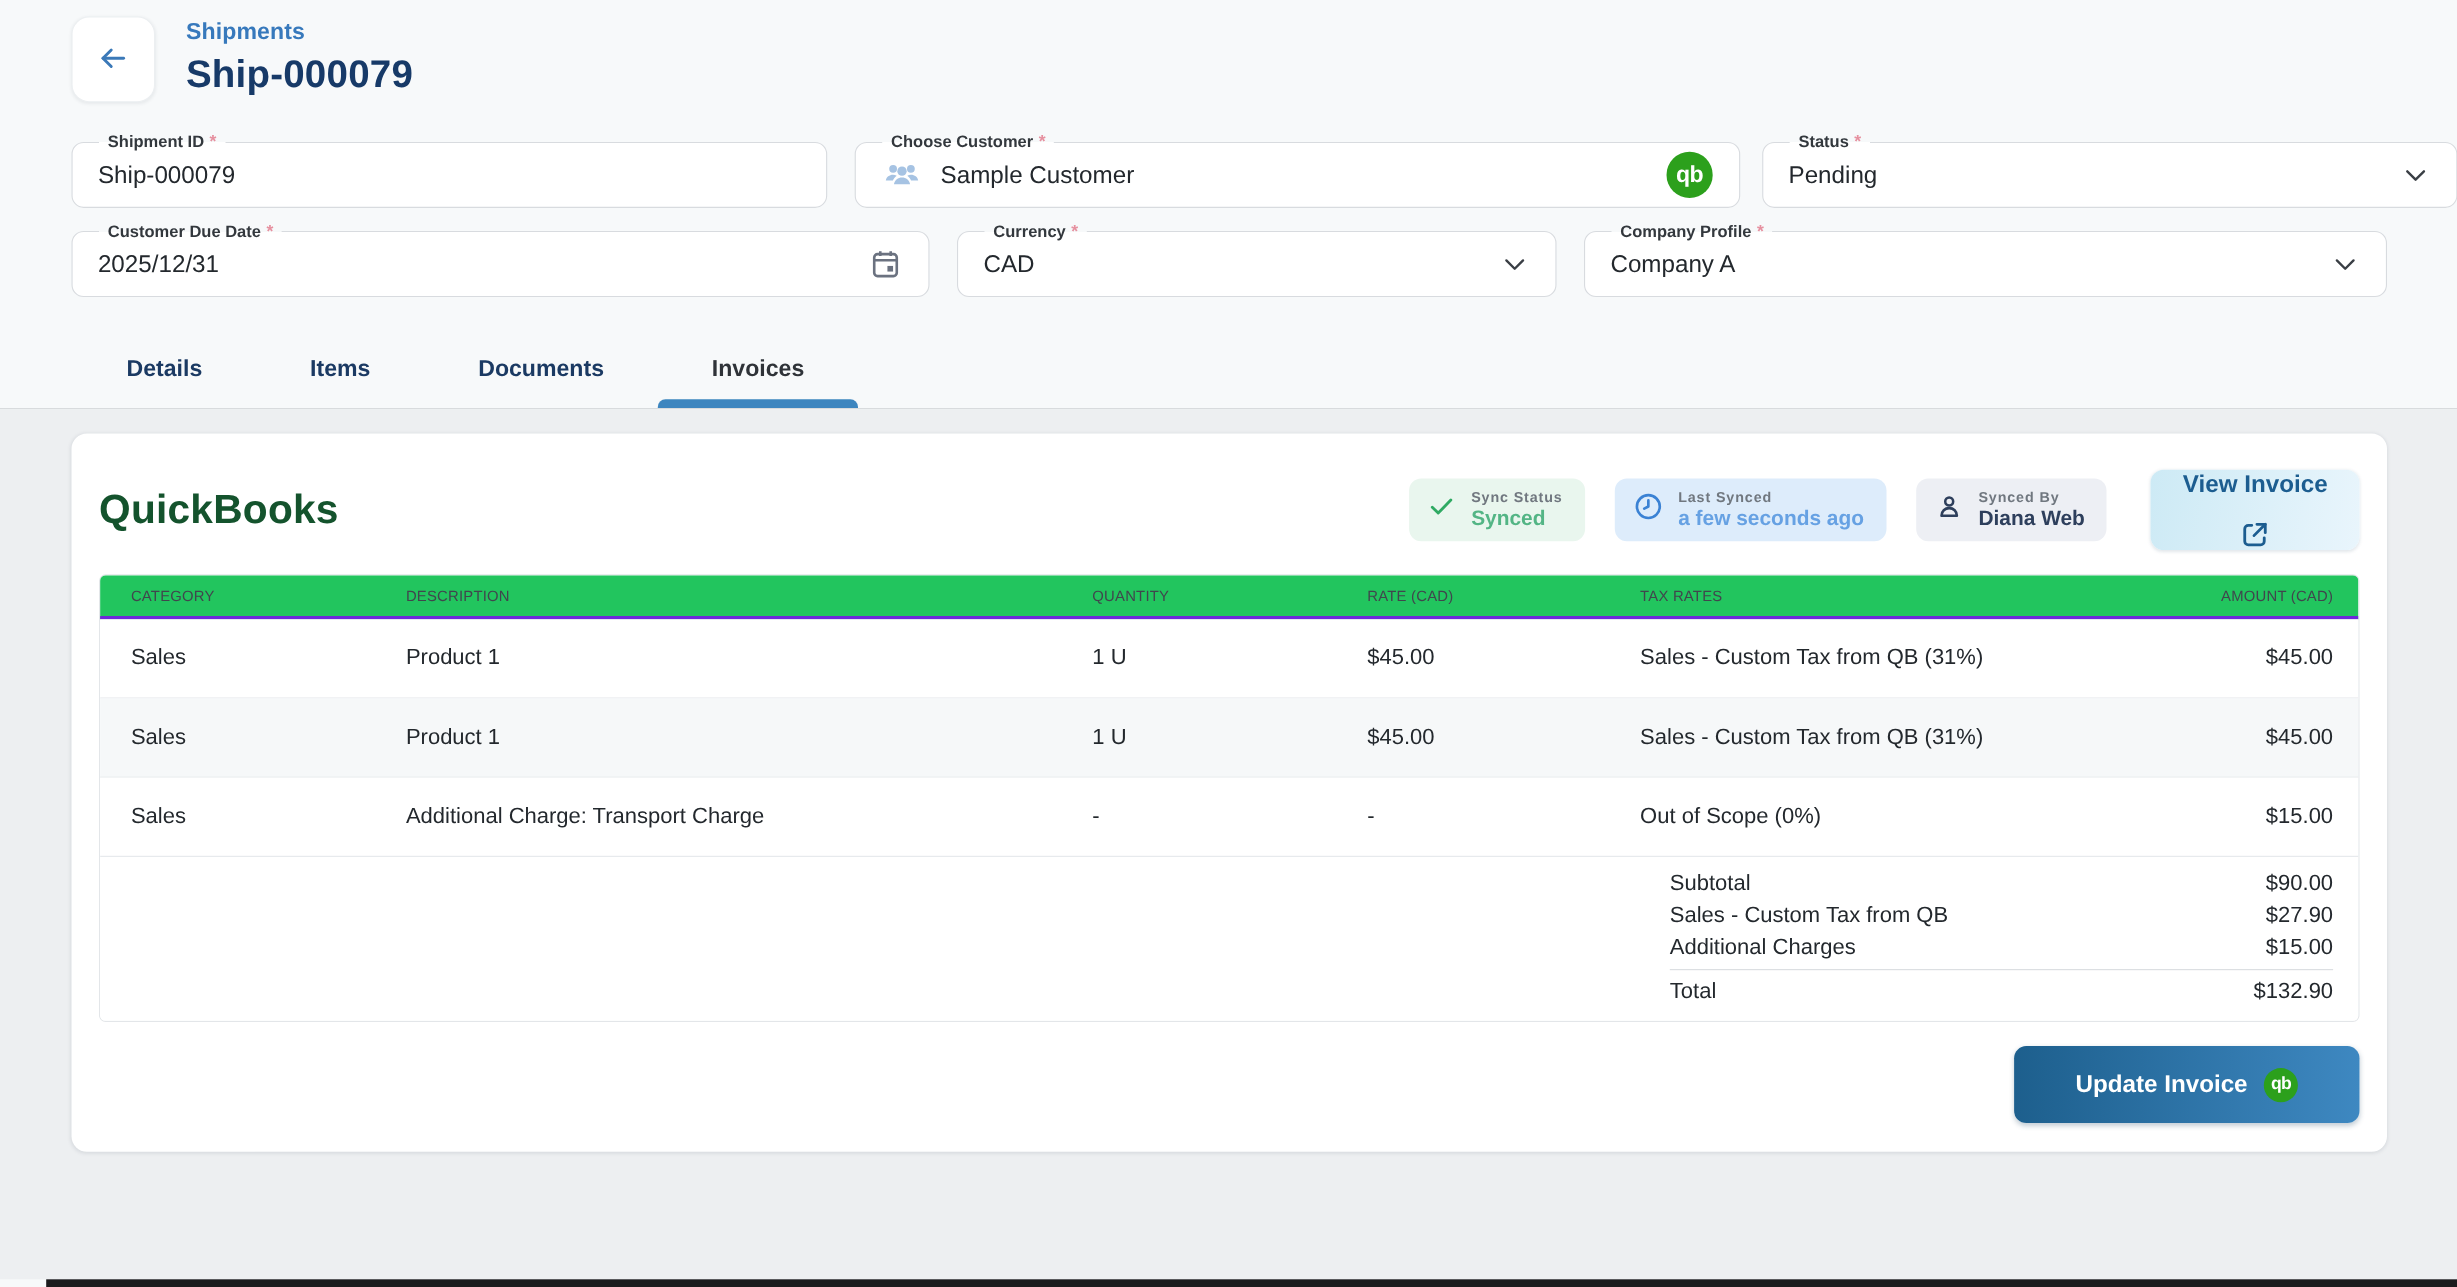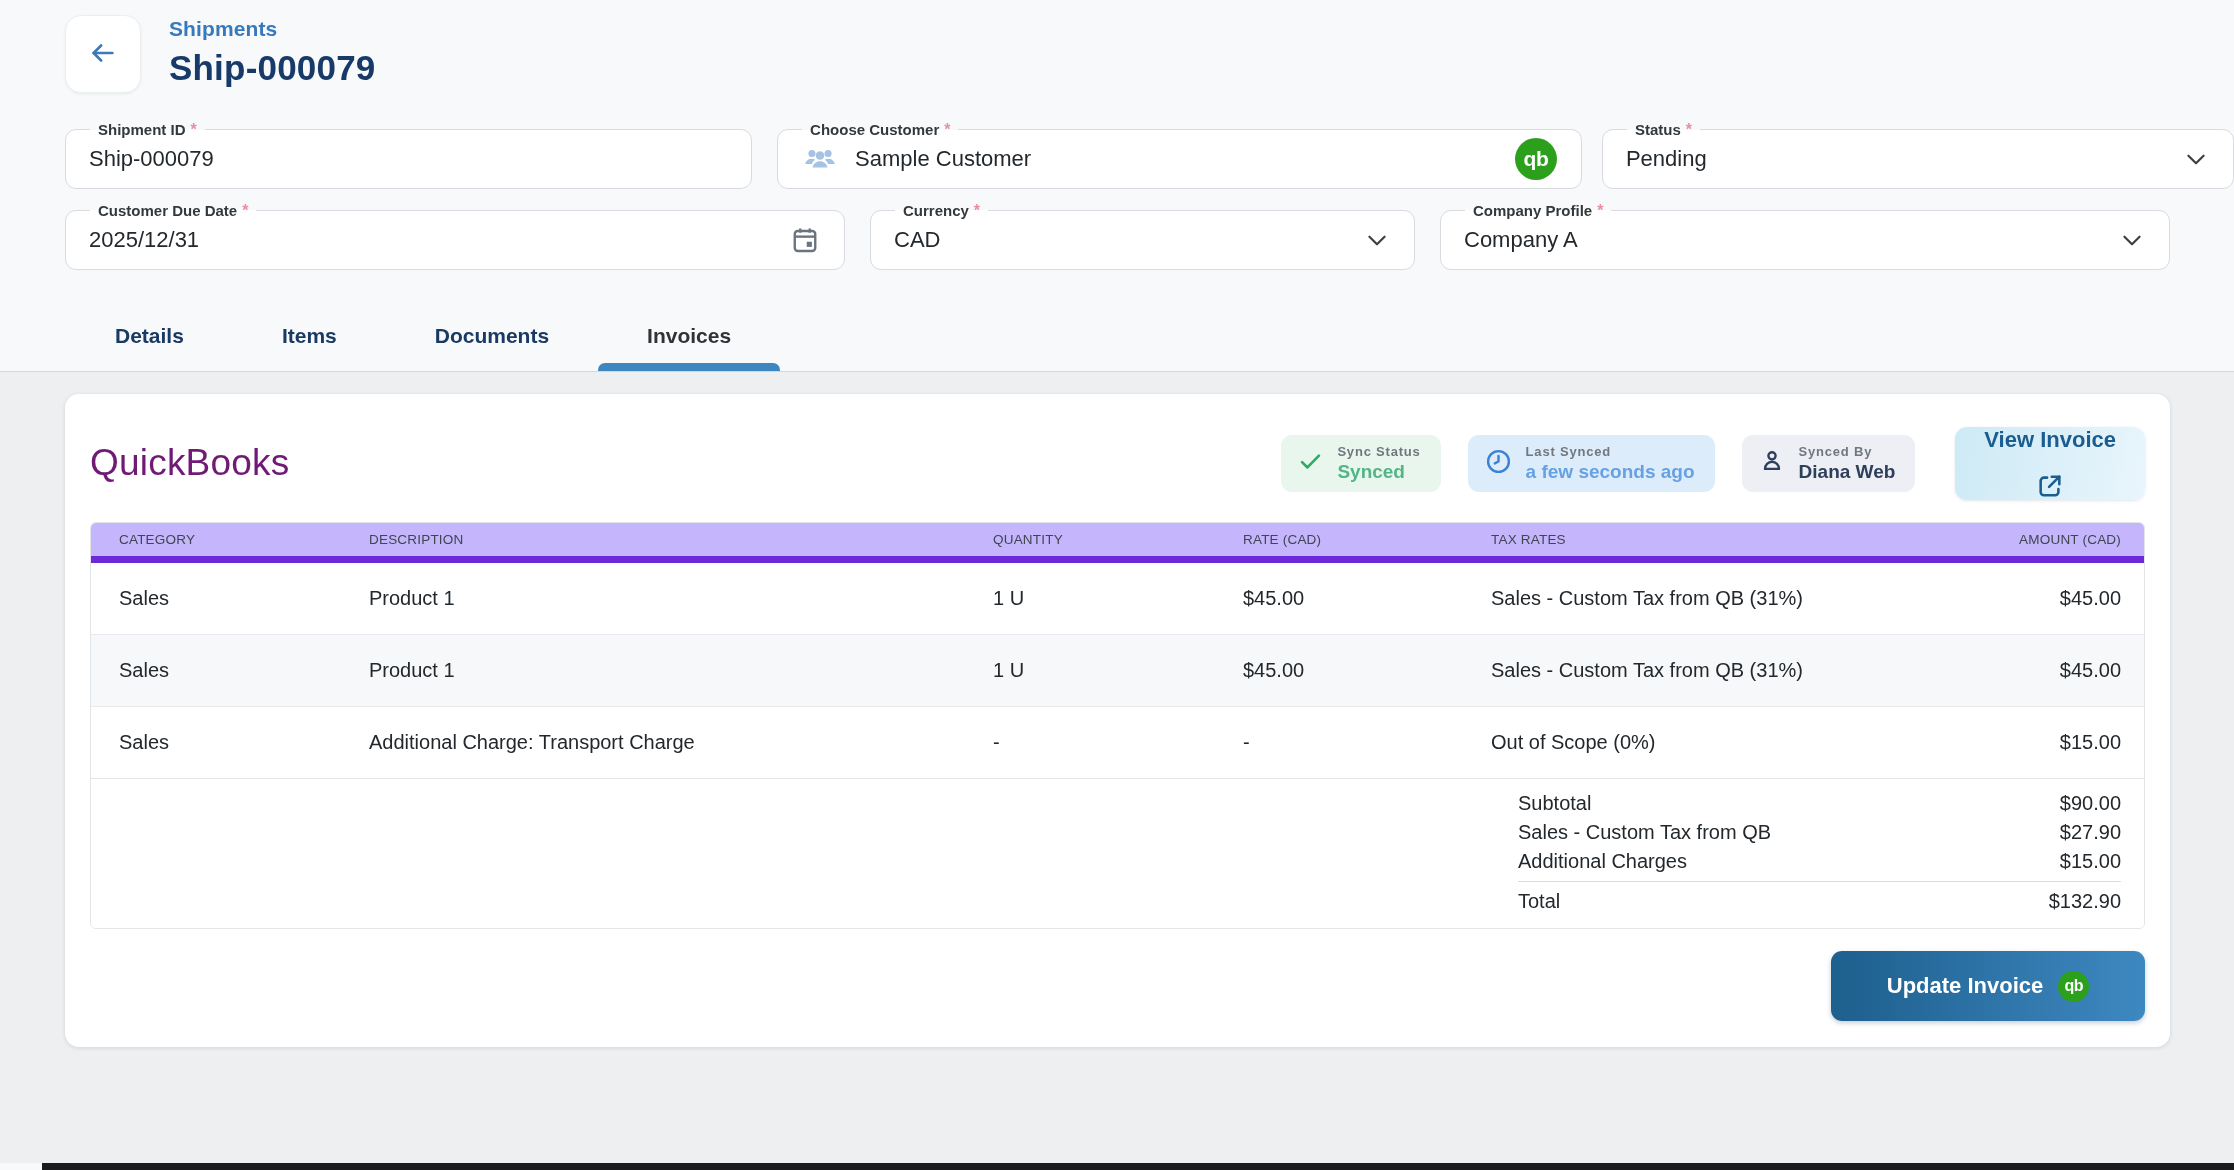--- a/index.html
+++ b/index.html
@@ -76,21 +76,21 @@
   .tabs-divider { height:1px; background:#d4d7da; width:100%; }
 
   
   .content { flex:1; background:#edeff1; padding-top:22px; }
   .card {
     width:2105px; margin-left:65px; background:#fff; border-radius:14px;
     box-shadow:0 1px 4px rgba(20,35,55,.12);
     padding:32px 25px 26px 25px;
   }
   .card-header { display:flex; align-items:center; justify-content:space-between; height:74px; }
-  .panel-title { font-size:37px; font-weight:400; color:#701a75; letter-spacing:.2px; }
+  .panel-title { font-size:37px; font-weight:700; color:#14532d; letter-spacing:.2px; }
   .header-right { display:flex; align-items:center; }
 
   .badge {
     display:flex; align-items:center; gap:13px; border-radius:11px;
     padding:9px 20px 9px 16px; margin-left:27px;
   }
   .badge .b-text { display:flex; flex-direction:column; }
   .badge .b-label { font-size:13px; font-weight:700; color:#70777f; letter-spacing:.8px; }
   .badge .b-value { font-size:19px; font-weight:600; margin-top:2px; white-space:nowrap; }
   .badge.sync { background:#e9f6ee; }
@@ -104,21 +104,21 @@
     margin-left:40px; height:73px; padding:0 29px; border:none; cursor:pointer;
     border-radius:12px; display:flex; align-items:center; gap:19px;
     background:linear-gradient(100deg,#cdeaf5,#e9f5fc);
     box-shadow:0 1px 3px rgba(20,60,90,.12);
     font-family:inherit; font-size:22px; font-weight:700; color:#1c5d90;flex-direction:column;
   }
 
   
   .invoice-table { margin-top:22px; border:1px solid #e3e6e9; border-radius:6px; overflow:hidden; }
   .tgrid { display:grid; grid-template-columns:278px 624px 250px 248px 450px 1fr; align-items:center; }
-  .thead { height:40px; border-bottom:7px solid #6d28d9; background:#c4b5fd; }
+  .thead { height:40px; border-bottom:3px solid #6d28d9; background:#22c55e; }
   .thead .cell { font-size:13.5px; color:#40464d; letter-spacing:.2px; font-weight:400; }
   .trow { height:72px; border-bottom:1px solid #e8eaed; font-size:20px; color:#23282d; background:#fff; }
   .trow.alt { background:#f6f8f9; }
   .trow:nth-of-type(4) { border-bottom:1px solid #e3e6e9; }
   .cell { white-space:nowrap; overflow:hidden; }
   .cell.c1 { padding-left:28px; }
   .cell.c6 { text-align:right; padding-right:23px; }
 
   .totals { padding:10px 0 12px 0; background:#fff; font-size:20px; color:#23282d; }
   .t-row { display:flex; justify-content:space-between; margin-left:1427px; margin-right:23px; padding:3px 0; }

